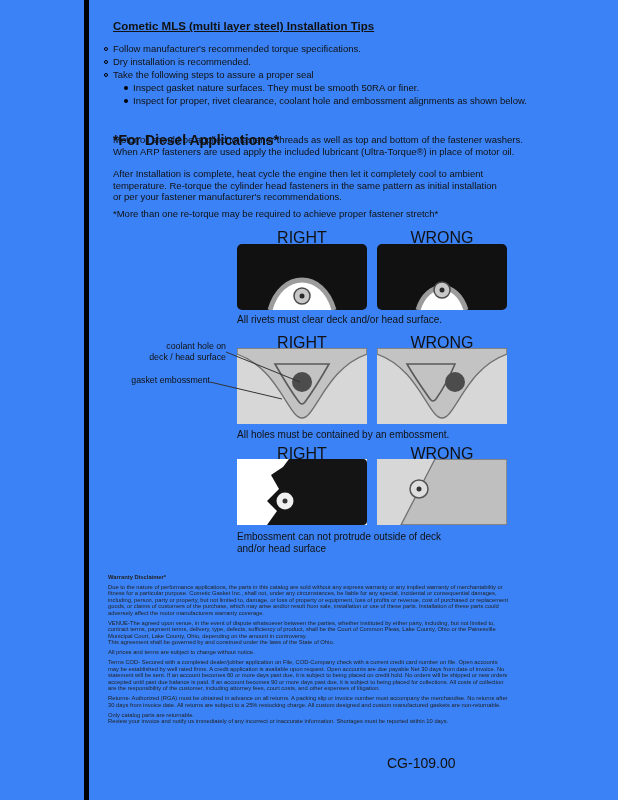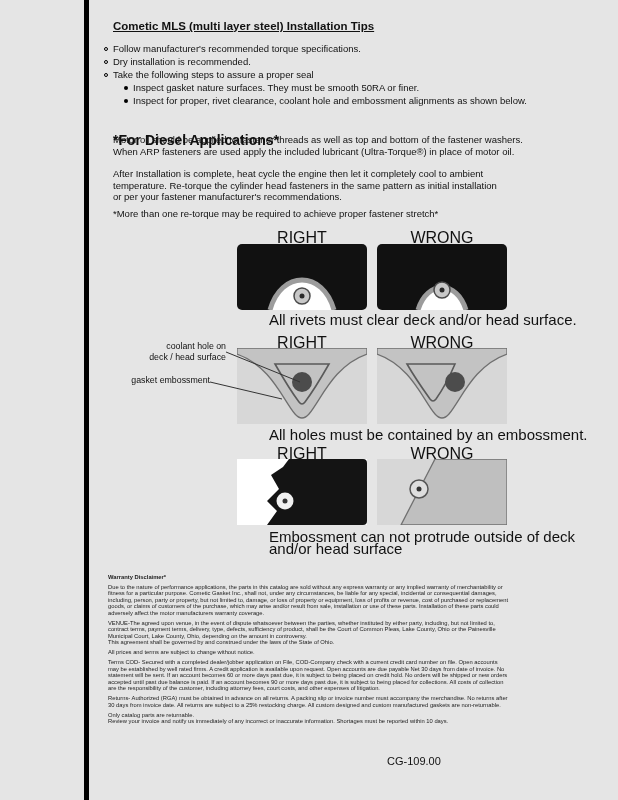--- a/index.html
+++ b/index.html
@@ -1,49 +1,49 @@
 <!DOCTYPE html>
 <html><head>
 <meta charset="utf-8">
 <style>
   * { margin:0; padding:0; box-sizing:border-box; }
   html,body { background:#ffffff; }
   body { font-family:"Liberation Sans", sans-serif; color:#111; }
-  .page { position:relative; width:618px; height:800px; background:#e5e5e5; overflow:hidden; }
+  .page { position:relative; width:618px; height:800px; background:#3b82f6; overflow:hidden; }
   .left-rule { position:absolute; left:84px; top:0; width:5px; height:800px; background:#000; }
 
   .title { position:absolute; left:113px; top:20px; font-size:11.5px; font-weight:bold; text-decoration:underline; }
 
   .tips { position:absolute; left:104px; top:42px; font-size:9.5px; line-height:13px; }
   .tip { white-space:nowrap; }
   .tip.sub { margin-left:20px; }
   .bullet-o { display:inline-block; width:4px; height:4px; border:1px solid #000; border-radius:50%; margin-right:5px; vertical-align:1.5px; }
   .bullet-f { display:inline-block; width:4px; height:4px; background:#000; border-radius:50%; margin-right:5px; vertical-align:1.5px; }
 
   .diesel-heading { position:absolute; left:113px; top:132px; font-size:14px; font-weight:bold; }
   .para { position:absolute; left:113px; font-size:9.5px; line-height:11.5px; }
   .prel { white-space:pre-line; }
   .p1 { top:134px; width:500px; }
   .p2 { top:168px; width:500px; }
   .note { top:208px; width:500px; }
 
   .rw-label { position:absolute; width:130px; text-align:center; font-size:16px; }
   .panel { position:absolute; width:130px; }
-  .caption { position:absolute; left:237px; font-size:15px; line-height:11.5px;margin-left:32px; }
+  .caption { position:absolute; left:237px; font-size:10px; line-height:11.5px; }
 
   .callout { position:absolute; font-size:8.8px; line-height:10.5px; text-align:right; }
   .callout1 { left:130px; top:341px; width:96px; }
   .callout2 { left:116px; top:375px; width:94px; }
   .pointer-lines { position:absolute; left:120px; top:342px; width:200px; height:70px; z-index:5; }
 
   .legal { position:absolute; left:108px; top:574px; width:402px; font-size:5.8px; line-height:6.5px; color:#222; }
   .legal .lh { font-weight:bold; margin-bottom:3px; }
   .legal p { margin-bottom:3.5px; white-space:pre-line; }
 
-  .footer-code { position:absolute; left:387px; top:755px; font-size:11px; }
+  .footer-code { position:absolute; left:387px; top:755px; font-size:14px; }
 </style>
 </head>
 <body>
 
 <div class="page">
   <div class="left-rule"></div>
 
   <div class="title">Cometic MLS (multi layer steel) Installation Tips</div>
 
   <div class="tips">

